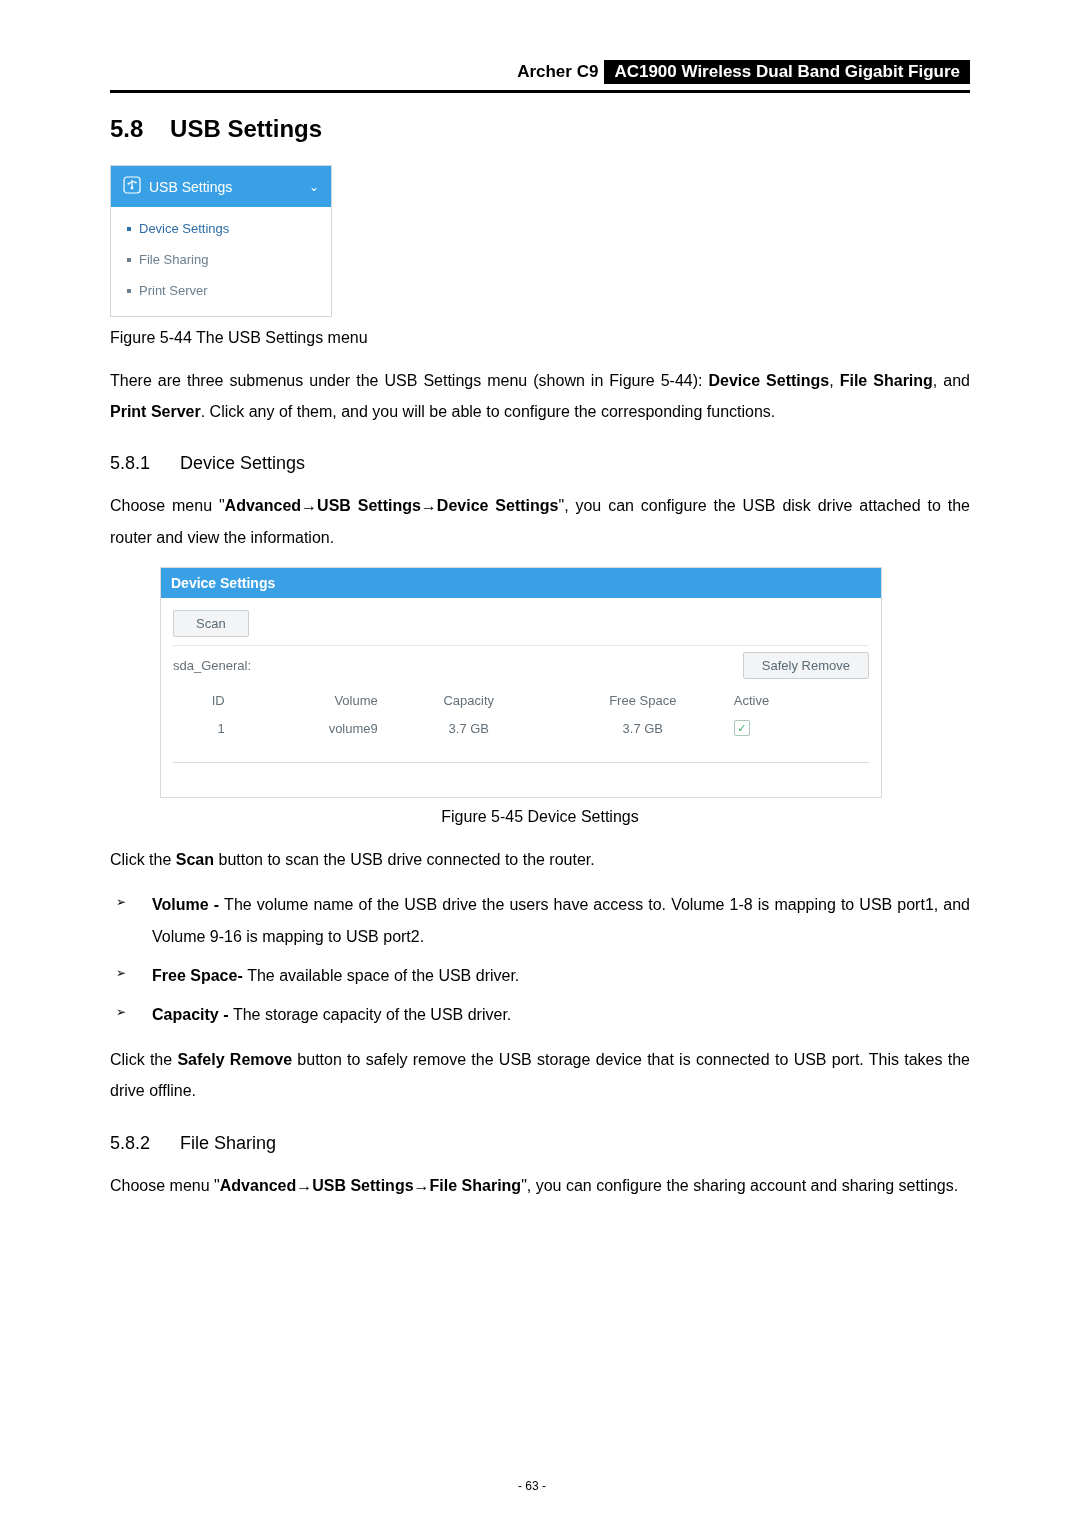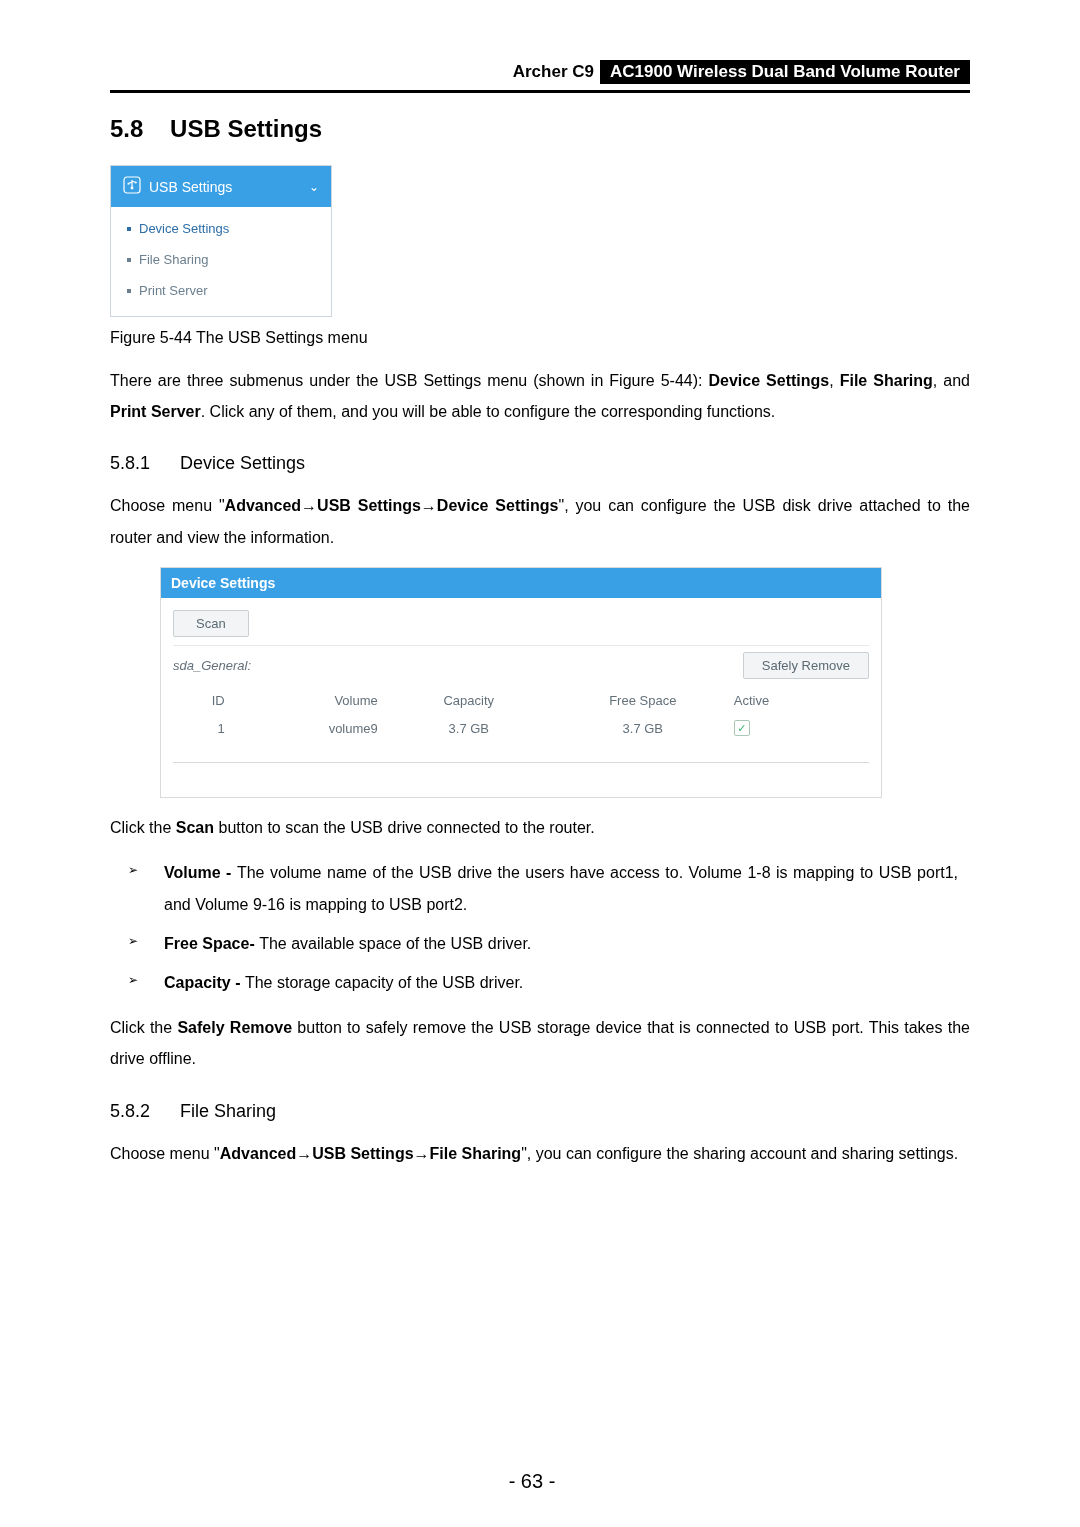--- a/index.html
+++ b/index.html
@@ -134,21 +134,21 @@
     color: #5a6a74;
     margin-bottom: 8px;
   }
   .dev-row {
     display: flex;
     justify-content: space-between;
     align-items: center;
     border-top: 1px solid #e6e9eb;
     padding: 6px 0 4px 0;
   }
-  .dev-label { font-size: 13px; font-style: italic; }
+  .dev-label { font-size: 13px; }
   .safely-btn {
     display: inline-block;
     background: #f2f4f5;
     border: 1px solid #c9cfd3;
     border-radius: 2px;
     padding: 5px 18px;
     font-size: 13px;
     color: #5a6a74;
   }
   table.dev-table {
@@ -181,21 +181,21 @@
     border-radius: 2px;
   }
   .panel-footer-line {
     border-top: 1px solid #d9d9d9;
     margin-top: 20px;
   }
 
   ul.pointer-list {
     list-style: none;
     padding: 0;
-    margin: 10px 12px;
+    margin: 10px 0;
   }
   ul.pointer-list > li {
     position: relative;
     padding-left: 42px;
     font-size: 16px;
     line-height: 1.95;
     margin: 8px 0;
     text-align: justify;
   }
   ul.pointer-list > li::before {
@@ -208,31 +208,31 @@
   }
   .b { font-weight: bold; }
   .arrow { font-family: Arial; }
 
   .page-number {
     position: absolute;
     bottom: 34px;
     left: 0;
     right: 16px;
     text-align: center;
-    font-size: 20px;
+    font-size: 12px;
   }
 </style>
 </head>
 <body>
 
 <div class="page">
 
   <div class="header-line">
     <div class="header-bar">
-      <span class="model">Archer C9</span><span class="product">AC1900 Wireless Dual Band Volume Router</span>
+      <span class="model">Archer C9</span><span class="product">AC1900 Wireless Dual Band Gigabit Figure</span>
     </div>
   </div>
 
   <h2 class="section-title">
     <span>5.8</span>&nbsp;&nbsp;&nbsp;
     <span>USB Settings</span>
   </h2>
 
   <div class="menu-figure">
     <div class="menu-header">
@@ -297,20 +297,21 @@
             <td>3.7 GB</td>
             <td>3.7 GB</td>
             <td><span class="check-icon">✓</span></td>
           </tr>
         </tbody>
       </table>
       <div class="panel-footer-line"></div>
     </div>
   </div>
 
+  <p class="caption center">Figure 5-45 Device Settings</p>
 
   <p class="body">
     <span>Click the </span><span class="b">Scan</span><span> button to scan the USB drive connected to the router.</span>
   </p>
 
   <ul class="pointer-list">
     <li>
       <span class="b">Volume - </span><span>The volume name of the USB drive the users have access to. Volume 1-8 is mapping to USB port1, and Volume 9-16 is mapping to USB port2.</span>
     </li>
     <li>

